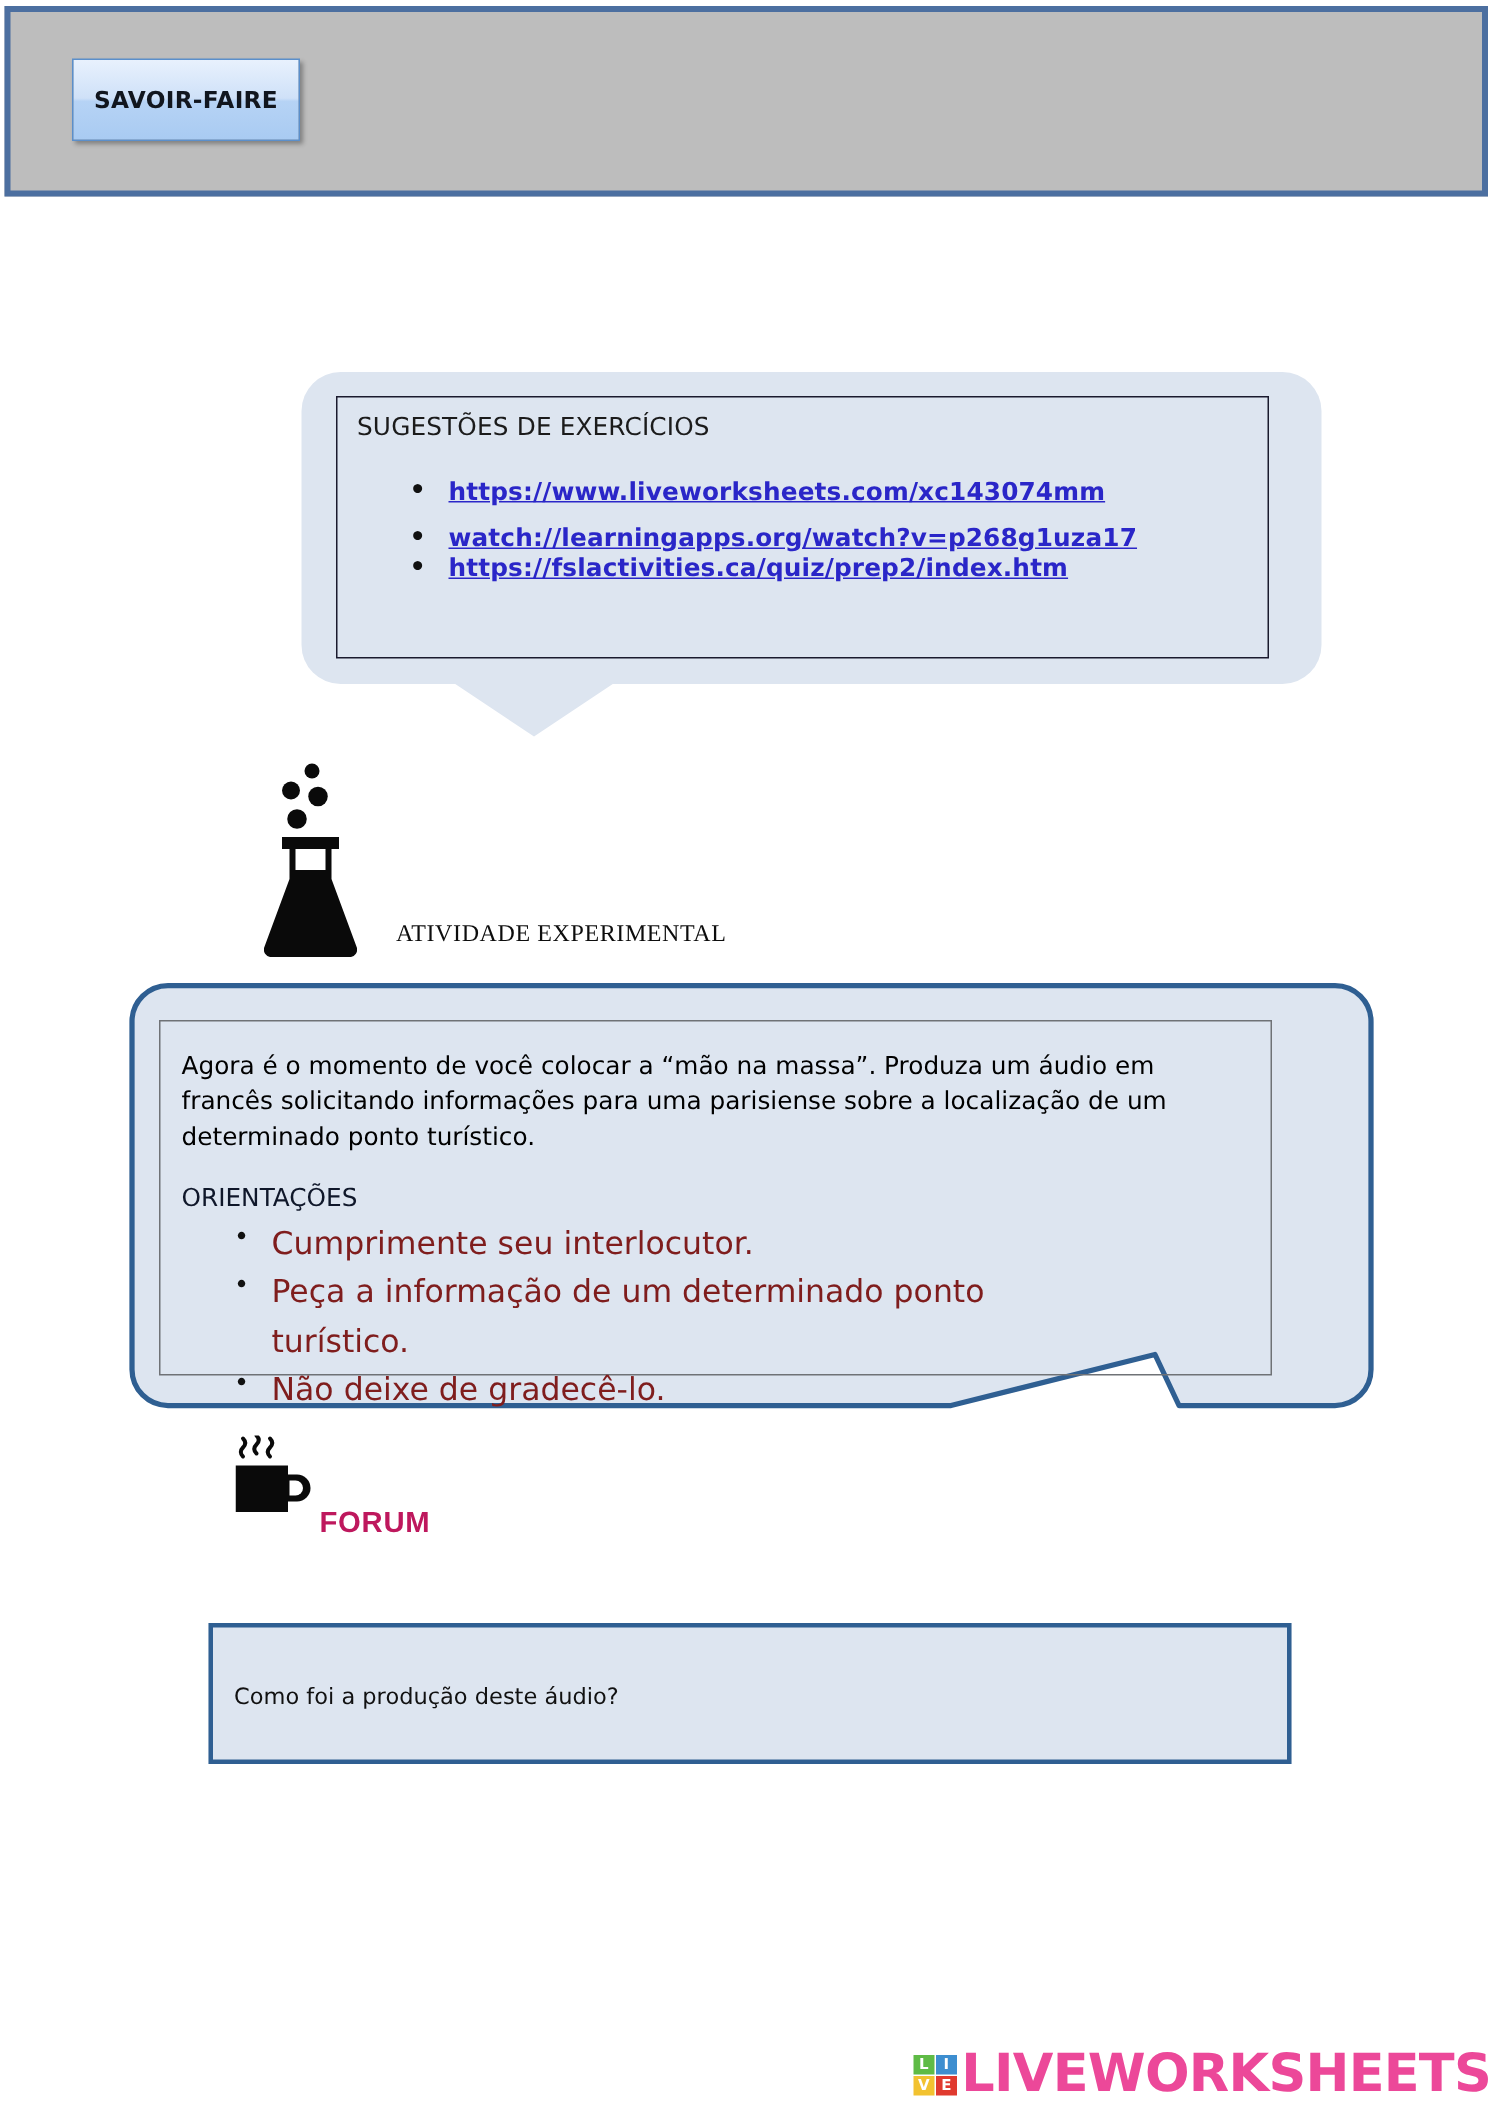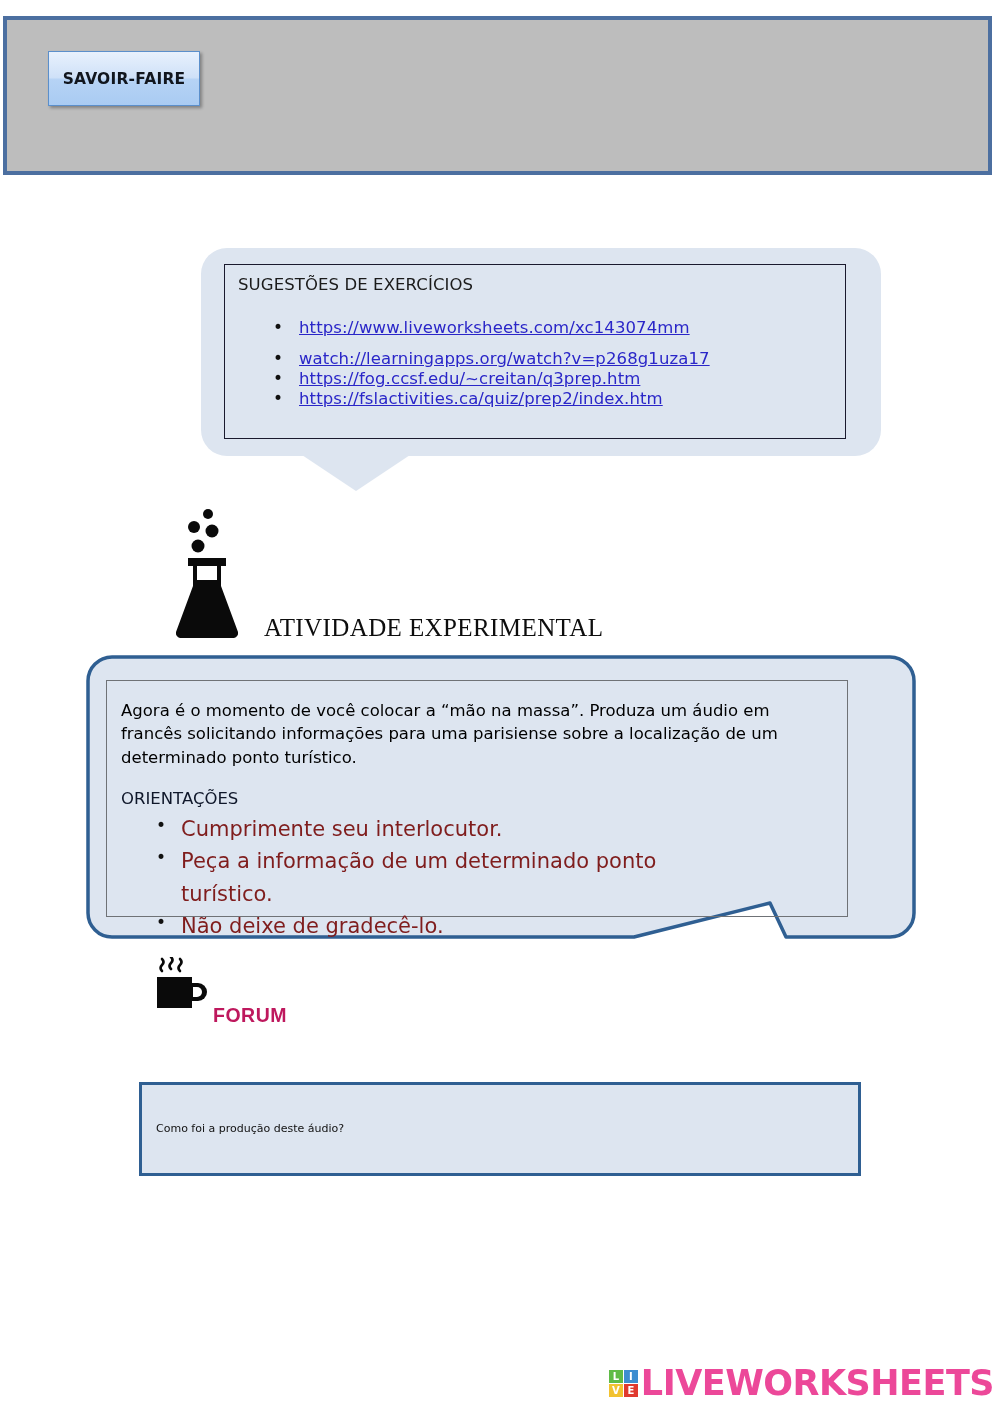--- a/index.html
+++ b/index.html
@@ -12,23 +12,23 @@
     height: 1413px;
     position: relative;
     font-family: "DejaVu Sans", sans-serif;
     overflow: hidden;
   }
 
   
   .header-bar {
     position: absolute;
     left: 3px;
-    top: 16px;
+    top: 4px;
     width: 989px;
-    height: 159px;
+    height: 127px;
     background: #bdbdbd;
     border: 4px solid #4c6fa0;
     box-sizing: border-box;
   }
   .savoir-button {
     position: absolute;
     left: 41px;
     top: 31px;
     width: 152px;
     height: 55px;
@@ -87,20 +87,21 @@
     letter-spacing: 0.1px;
   }
   .link-list {
     position: absolute;
     left: 40px;
     top: 53px;
     width: 570px;
     margin: 0;
     padding: 0;
     list-style: none;
+    font-weight: bold;
   }
   .link-list li {
     position: relative;
     padding-left: 34px;
     color: #2a26c8;
   }
   .link-list li::before {
     content: "\2022";
     position: absolute;
     left: 8px;
@@ -125,21 +126,21 @@
     left: 176px;
     top: 506px;
     width: 62px;
     height: 132px;
   }
   .flask-label {
     position: absolute;
     left: 264px;
     top: 614px;
     font-family: "Liberation Serif", serif;
-    font-size: 25px;
+    font-size: 16px;
     color: #0d0d0d;
     letter-spacing: 0.4px;
   }
 
   
   .bubble-two {
     position: absolute;
     left: 86px;
     top: 655px;
     width: 830px;
@@ -223,21 +224,21 @@
     width: 722px;
     height: 94px;
     background: #dde5f0;
     border: 3px solid #2f5f92;
     box-sizing: border-box;
   }
   .question-text {
     position: absolute;
     left: 14px;
     top: 37px;
-    font-size: 11px;
+    font-size: 15px;
     color: #111111;
   }
 
   
   .lw-logo {
     position: absolute;
     right: 6px;
     bottom: 12px;
     display: flex;
     align-items: center;
@@ -281,23 +282,20 @@
 
 <div class="exercise-box">
   <div class="exercise-title">SUGESTÕES DE EXERCÍCIOS</div>
   <ul class="link-list">
     <li class="gap-after">
       <a>https://www.liveworksheets.com/xc143074mm</a>
     </li>
     <li class="tight">
       <a>watch://learningapps.org/watch?v=p268g1uza17</a>
     </li>
-    <li class="tight">
-      <a>https://fog.ccsf.edu/~creitan/q3prep.htm</a>
-    </li>
     <li>
       <a>https://fslactivities.ca/quiz/prep2/index.htm</a>
     </li>
   </ul>
 </div>
 
 <div class="flask-icon">
   <svg viewBox="0 0 62 132" width="62" height="132" xmlns="http://www.w3.org/2000/svg">
     <circle cx="32" cy="8" r="5" fill="#0a0a0a"></circle>
     <circle cx="18" cy="21" r="6" fill="#0a0a0a"></circle>

